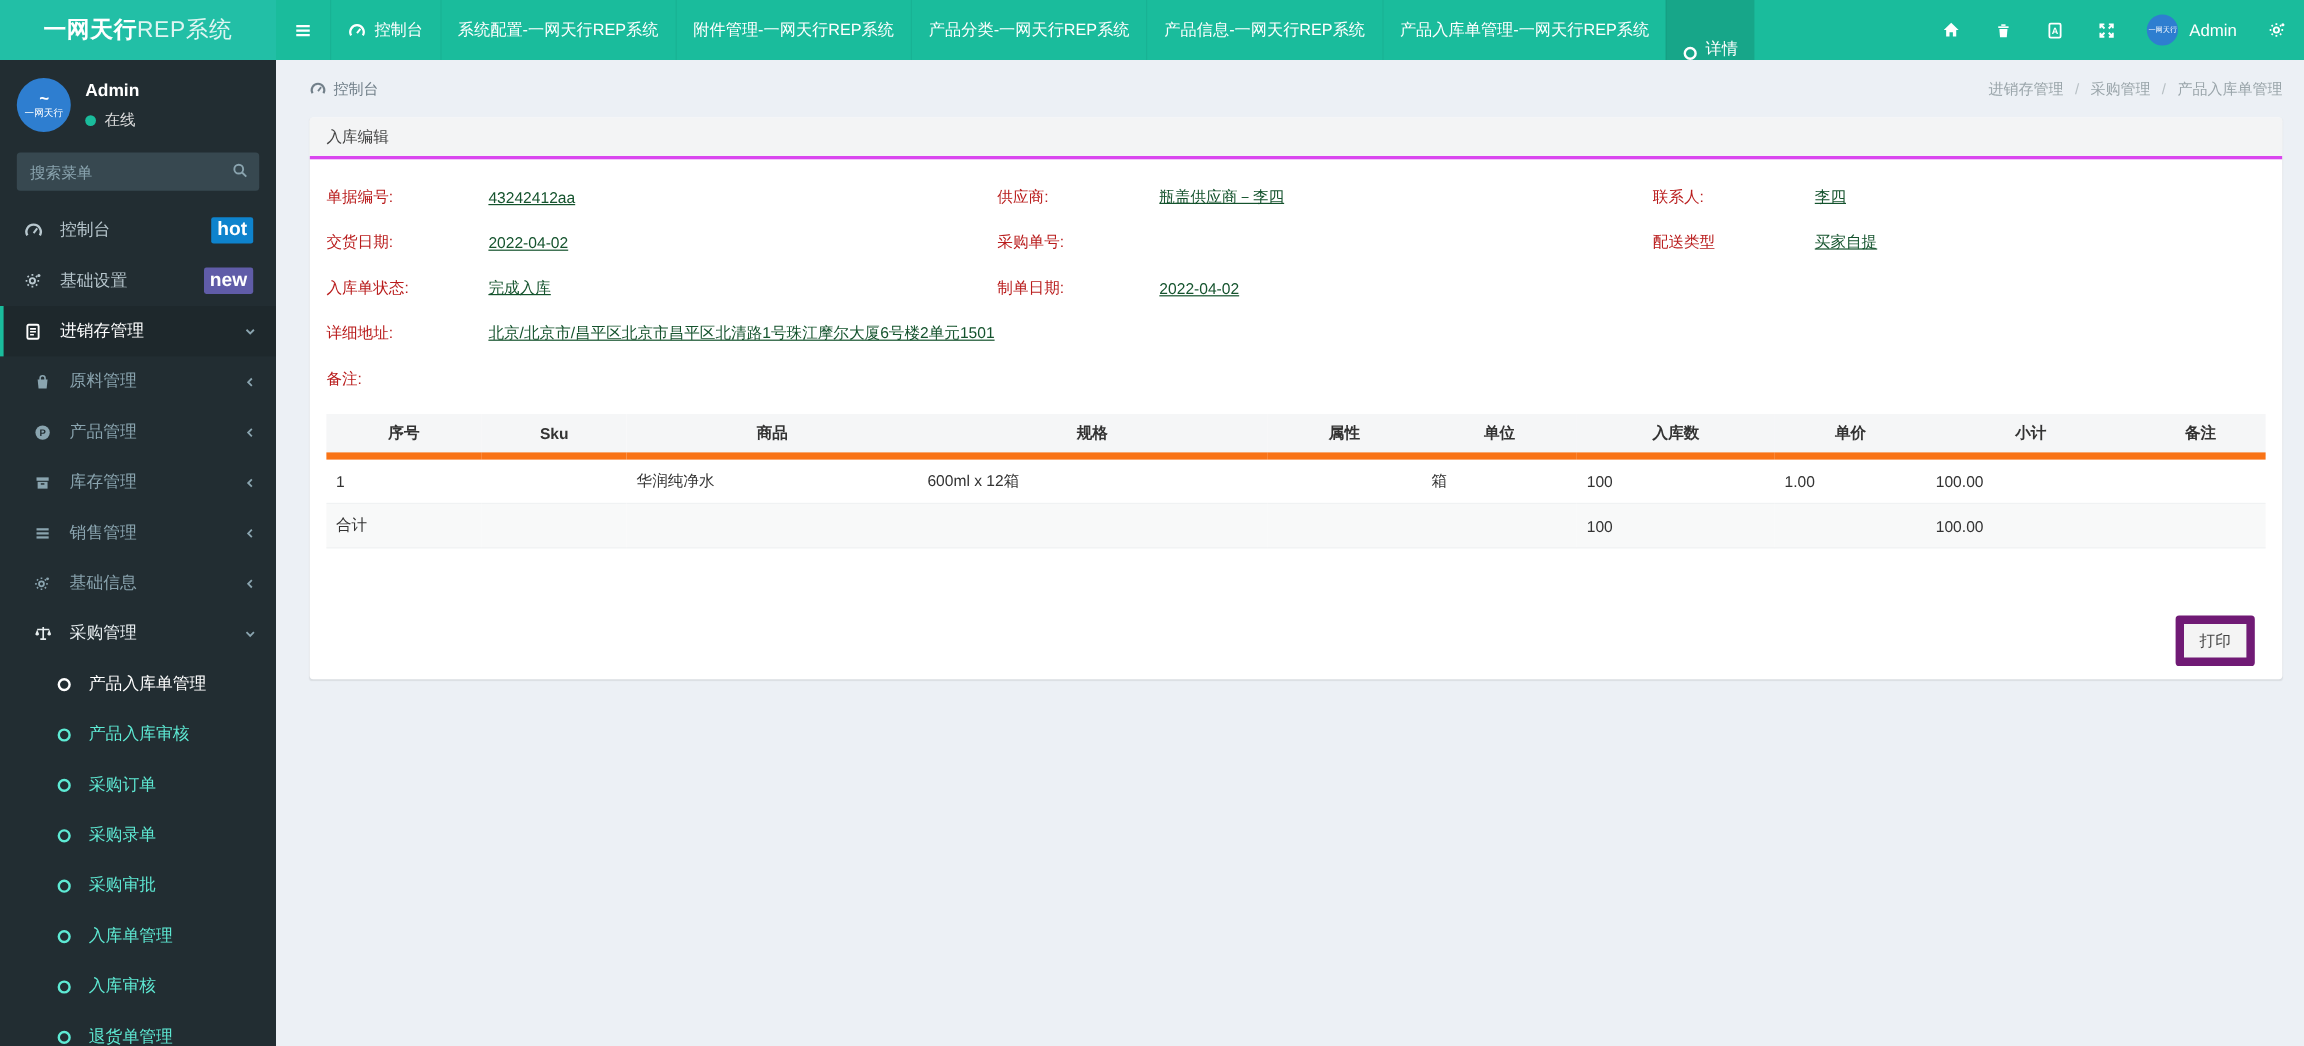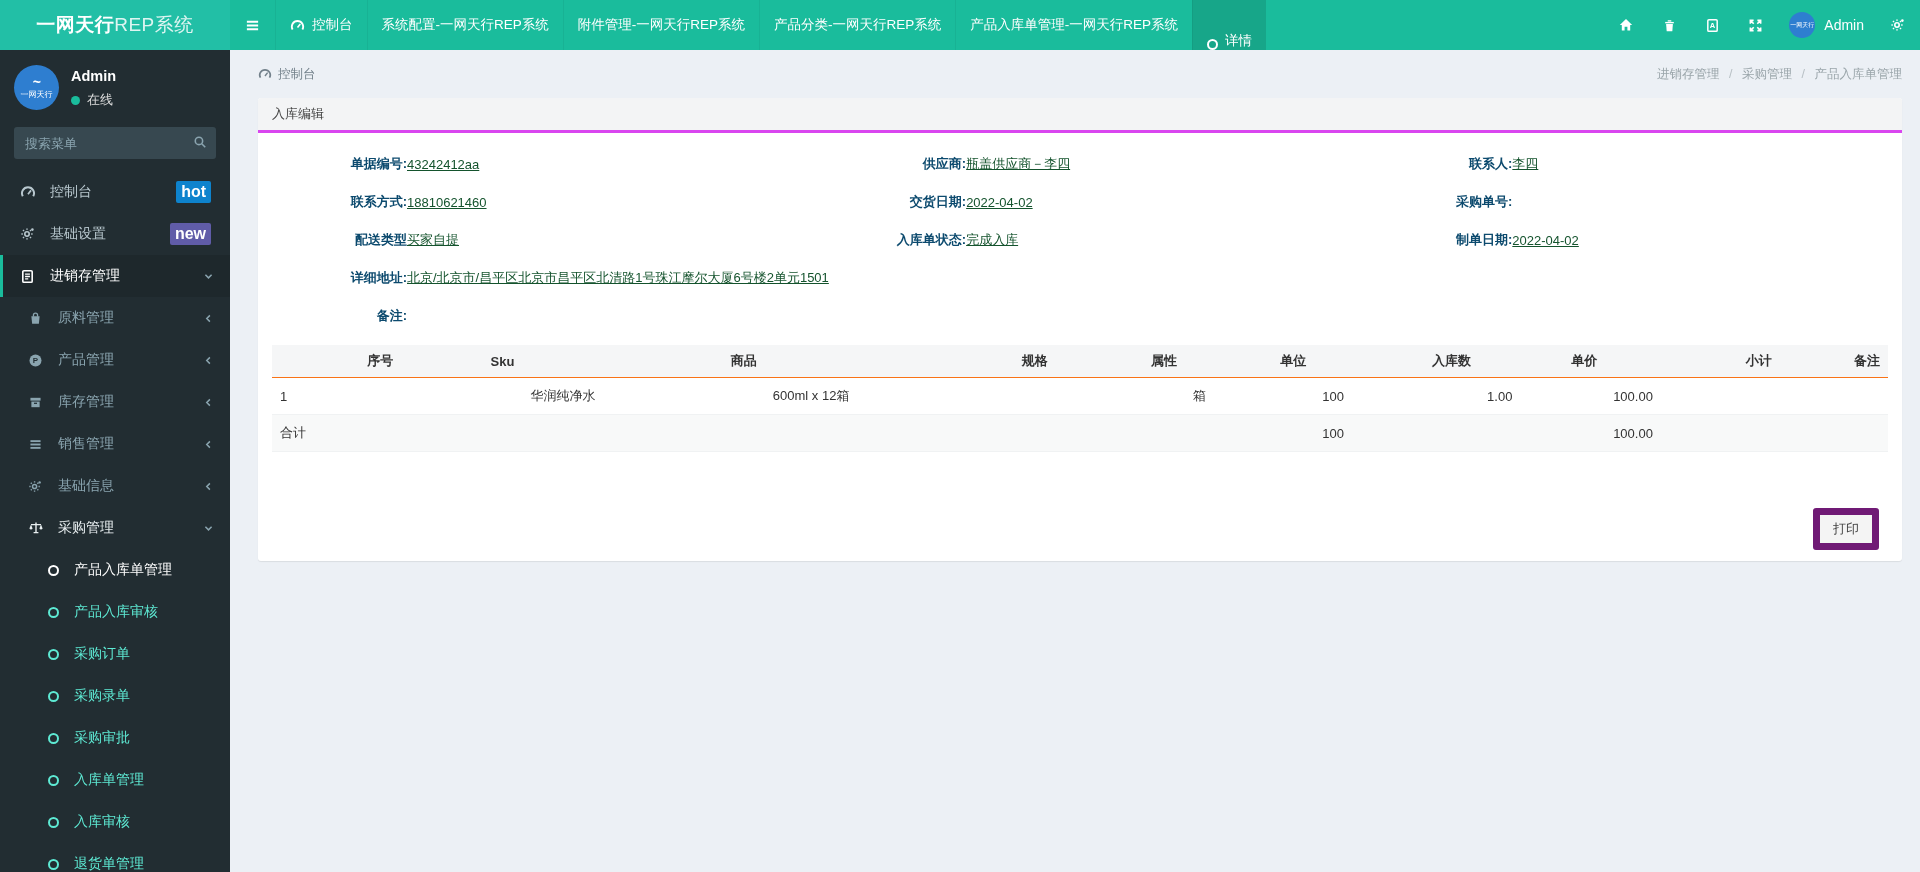--- a/index.html
+++ b/index.html
@@ -67,27 +67,27 @@
   .crumb-right span.sep { margin:0 6px; color:#b7bfc4; }
   .crumb-right .crumb { color:#9aa5aa; cursor:pointer; }
 
   .panel { background:#fff; margin-top:9px; border-radius:3px; box-shadow:0 1px 1px rgba(0,0,0,.08); }
   .panel-header { background:#f3f4f5; border-bottom:3px solid #d946ef; padding:7px 14px;
     font-size:13px; color:#444; border-radius:3px 3px 0 0; }
   .panel-body { padding:12px 14px 11px 14px; }
 
   .form-grid { display:grid; grid-template-columns:34.6% 33.8% 31.6%; font-size:13px; color:#333; }
   .field { display:flex; align-items:center; height:38px; }
-  .field .flabel { width:135px; flex:none; font-weight:bold; color:#0c4a6e;text-align:right; }
+  .field .flabel { width:135px; flex:none; font-weight:normal; color:#b91c1c; }
   .field .fvalue { color:#14532d;text-decoration:underline; }
   .field.span-all { grid-column:1 / -1; }
 
   table.items { width:100%; border-collapse:collapse; font-size:13px; color:#333; margin-top:10px; }
-  table.items th { text-align:right; font-weight:bold; background:#f5f6f7; padding:7px 8px;
-    border-bottom:1px solid #f97316; }
+  table.items th { text-align:center; font-weight:bold; background:#f5f6f7; padding:7px 8px;
+    border-bottom:6px solid #f97316; }
   table.items td { padding:9px 8px; border-bottom:1px solid #f0f2f3; }
   table.items tr.total td { background:#f8f9f9; }
 
   .panel-footer { text-align:right; padding:56px 9px 0 0; }
   .btn-print { display:inline-block; background:#f4f4f4; border:7px solid #701a75; border-radius:3px;
     color:#444; font-size:13px; padding:5px 13px; cursor:pointer; font-family:inherit; }
 </style>
 </head>
 <body>
 
@@ -113,20 +113,23 @@
     <span>控制台</span>
   </div>
   <div class="nav-tab">
       <span>系统配置-一网天行REP系统</span>
     </div>
   <div class="nav-tab">
       <span>附件管理-一网天行REP系统</span>
     </div>
   <div class="nav-tab">
       <span>产品分类-一网天行REP系统</span>
+    </div>
+  <div class="nav-tab">
+      <span>产品信息-一网天行REP系统</span>
     </div>
   <div class="nav-tab">
       <span>产品入库单管理-一网天行REP系统</span>
     </div>
   <div class="nav-tab active">
     <span class="circle-o"></span>
     <span>详情</span>
   </div>
   <div class="nav-spacer"></div>
   <div class="nav-right">
@@ -425,24 +428,20 @@
             <span class="flabel">单据编号:</span>
             <span class="fvalue">43242412aa</span>
           </div>
           <div class="field">
             <span class="flabel">供应商:</span>
             <span class="fvalue">瓶盖供应商－李四</span>
           </div>
           <div class="field">
             <span class="flabel">联系人:</span>
             <span class="fvalue">李四</span>
-          </div>
-          <div class="field">
-            <span class="flabel">联系方式:</span>
-            <span class="fvalue">18810621460</span>
           </div>
           <div class="field">
             <span class="flabel">交货日期:</span>
             <span class="fvalue">2022-04-02</span>
           </div>
           <div class="field">
             <span class="flabel">采购单号:</span>
             <span class="fvalue"></span>
           </div>
           <div class="field">

